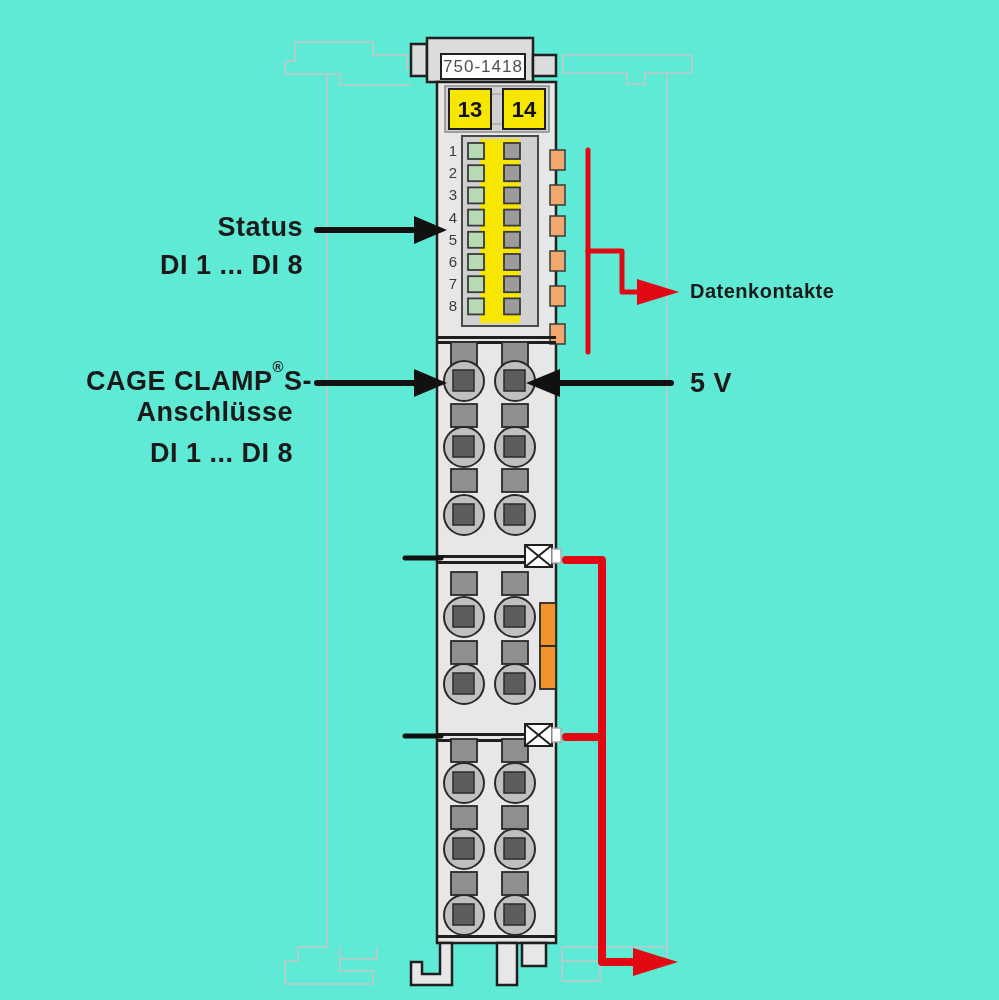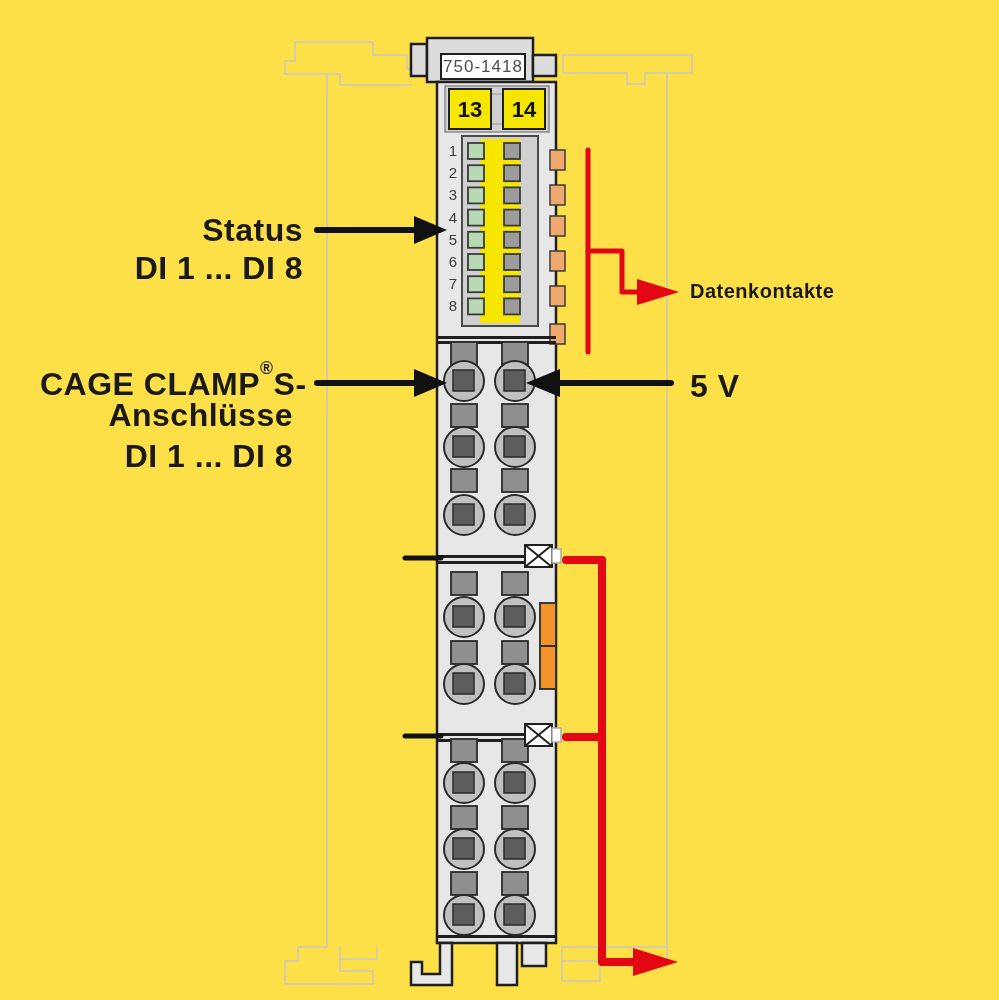--- a/index.html
+++ b/index.html
@@ -1,21 +1,21 @@
 <!DOCTYPE html>
 <html><head>
 <meta charset="utf-8">
 <style>
   html,body{margin:0;padding:0;background:#ffffff;}
-  .canvas{position:relative;width:999px;height:1000px;background:#fde047;overflow:hidden;
+  .canvas{position:relative;width:999px;height:1000px;background:#5eead4;overflow:hidden;
           font-family:"Liberation Sans",sans-serif;}
   svg{position:absolute;left:0;top:0;}
   .lbl{position:absolute;font-weight:bold;color:#1a1a1a;letter-spacing:0.5px;white-space:nowrap;}
   .ralign{text-align:right;}
-  .sz27{font-size:32px;}
+  .sz27{font-size:27px;}
   .sz28{font-size:20px;}
   sup.reg{font-size:0.55em;position:relative;top:-0.55em;}
   svg text{font-family:"Liberation Sans",sans-serif;}
   .ordertext{letter-spacing:1px;}
 </style>
 </head>
 <body>
 
 <div class="canvas">
 
@@ -195,20 +195,20 @@
     <polygon points="637,279 637,305 679,292" fill="#e30613" stroke="none"></polygon>
     <path d="M566,560 L602,560 L602,962 L636,962" stroke-width="8"></path>
     <line x1="566" y1="737" x2="602" y2="737" stroke-width="8"></line>
     <polygon points="633,948 633,976 678,962" fill="#e30613" stroke="none"></polygon>
   </g>
 </svg>
 
 <div class="lbl ralign sz27" style="left:60px;top:212px;width:243px;">Status</div>
 <div class="lbl ralign sz27" style="left:60px;top:250px;width:243px;">DI 1 ... DI 8</div>
 
-<div class="lbl ralign sz27" style="left:40px;top:366px;width:263px;"><span>CAGE CLAMP</span><sup class="reg">®</sup><span>S-</span></div>
+<div class="lbl ralign sz27" style="left:49px;top:366px;width:263px;"><span>CAGE CLAMP</span><sup class="reg">®</sup><span>S-</span></div>
 <div class="lbl ralign sz27" style="left:40px;top:397px;width:253px;">Anschlüsse</div>
 <div class="lbl ralign sz27" style="left:40px;top:438px;width:253px;">DI 1 ... DI 8</div>
 
 <div class="lbl sz28" style="left:690px;top:280px;">Datenkontakte</div>
 <div class="lbl sz27" style="left:690px;top:368px;">5 V</div>
 
 </div>
 
 </body></html>

